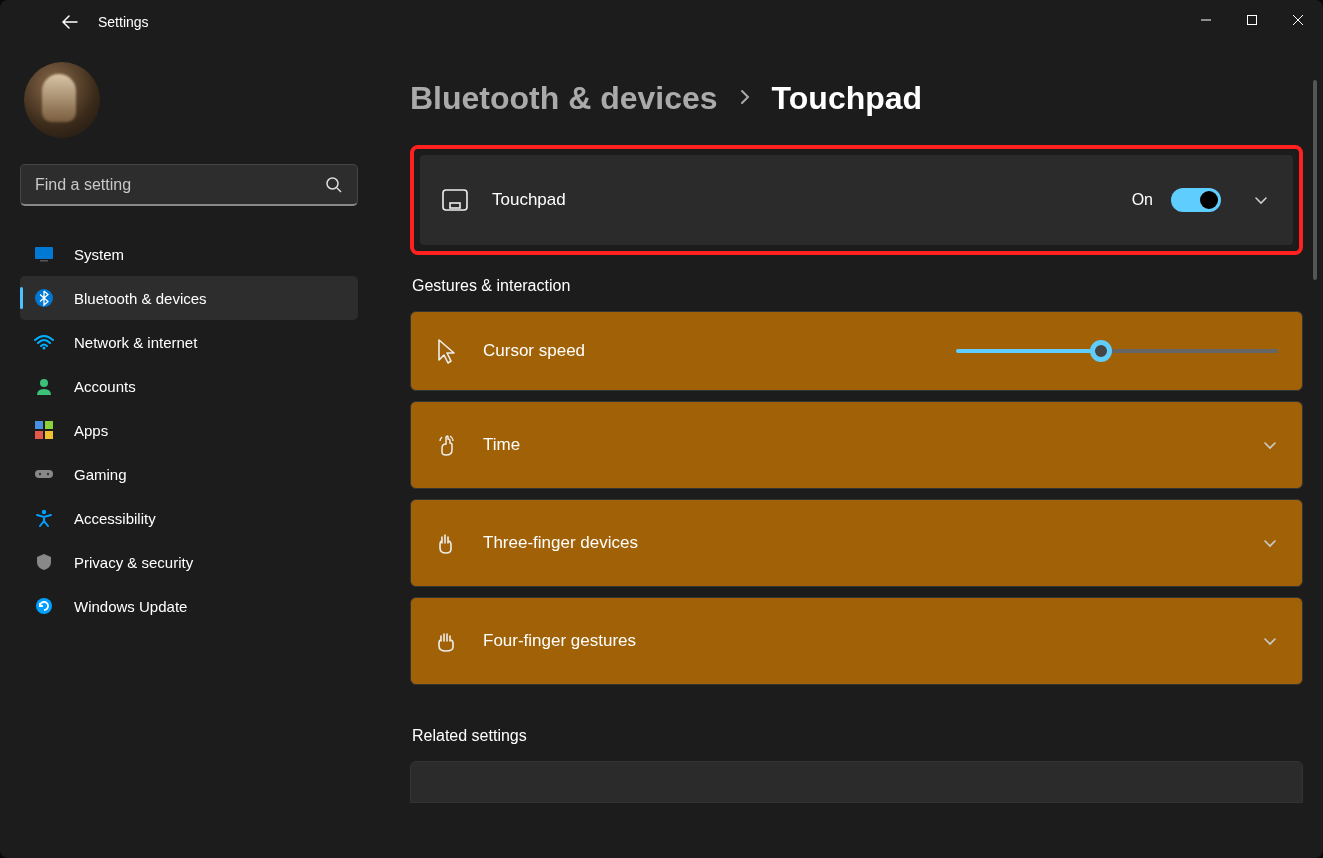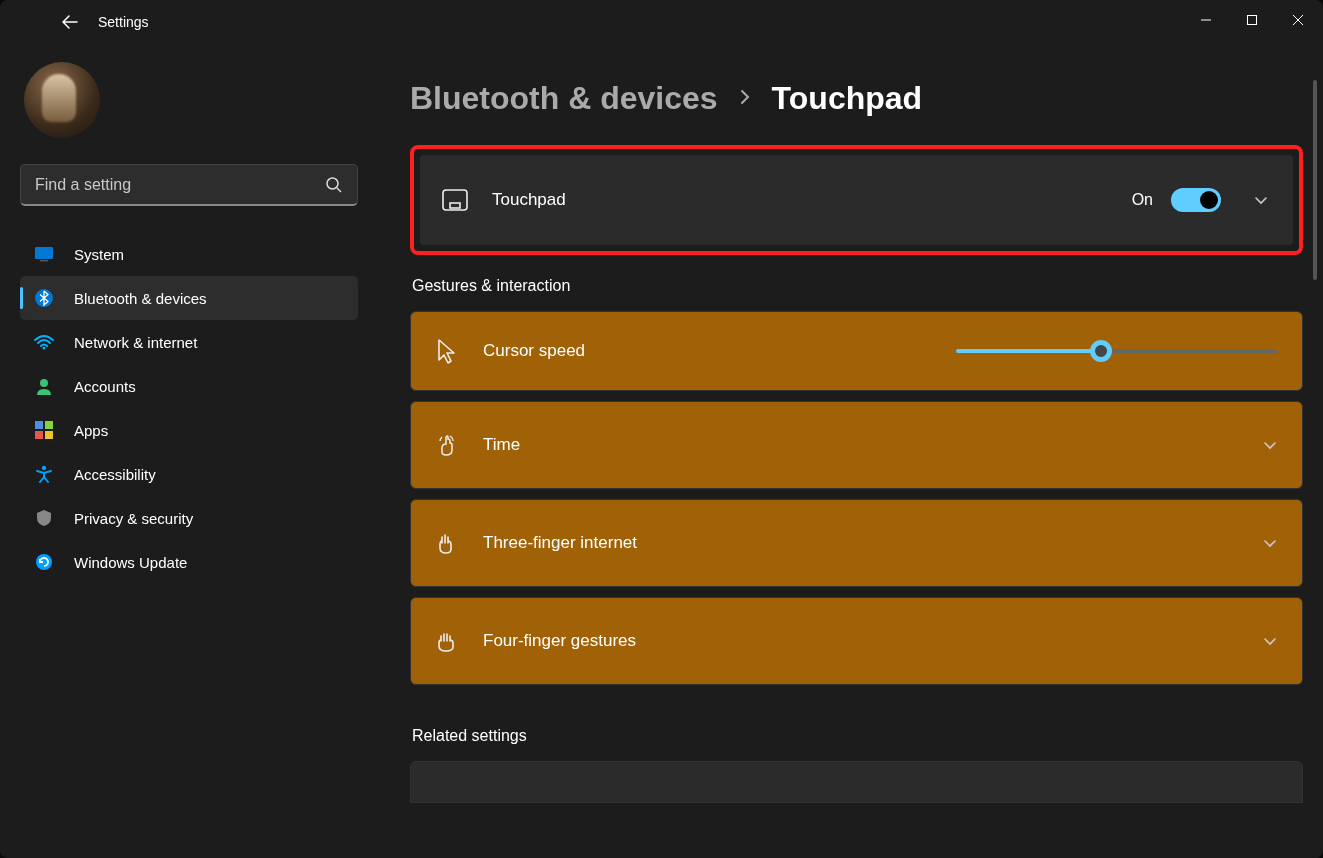--- a/index.html
+++ b/index.html
@@ -135,20 +135,30 @@
                 <rect x="0" y="0" width="8" height="8" fill="#4a90e2"></rect>
                 <rect x="10" y="0" width="8" height="8" fill="#8ad23a"></rect>
                 <rect x="0" y="10" width="8" height="8" fill="#e2584a"></rect>
                 <rect x="10" y="10" width="8" height="8" fill="#f0c030"></rect>
               </svg>
             </span>
           <span>Apps</span>
         </div>
         <div class="nav-item">
           <span class="nav-icon">
+              <svg width="20" height="14" viewBox="0 0 20 14">
+                <rect x="1" y="3" width="18" height="8" rx="4" fill="#888"></rect>
+                <circle cx="6" cy="7" r="1.2" fill="#333"></circle>
+                <circle cx="14" cy="7" r="1.2" fill="#333"></circle>
+              </svg>
+            </span>
+          <span>Gaming</span>
+        </div>
+        <div class="nav-item">
+          <span class="nav-icon">
               <svg width="18" height="18" viewBox="0 0 18 18">
                 <circle cx="9" cy="3" r="2.2" fill="#00a0ff"></circle>
                 <path d="M2 6 L9 8 L16 6 M9 8 V12 M9 12 L5 17 M9 12 L13 17" stroke="#00a0ff" stroke-width="2" fill="none" stroke-linecap="round"></path>
               </svg>
             </span>
           <span>Accessibility</span>
         </div>
         <div class="nav-item">
           <span class="nav-icon">
               <svg width="16" height="18" viewBox="0 0 16 18">
@@ -237,21 +247,21 @@
           </span>
       </div>
 
 
       <div class="card">
         <span class="card-icon">
           <svg width="24" height="24" viewBox="0 0 24 24">
               <path d="M8 6 V12 M11 4 V12 M14 6 V12 M6 14 Q6 10 8 10 M14 10 Q17 10 17 14 V18 Q17 22 12 22 Q6 22 6 17 V14" stroke="#eee" stroke-width="1.6" fill="none" stroke-linecap="round"></path>
             </svg>
         </span>
-        <span class="card-label">Three-finger internet</span>
+        <span class="card-label">Three-finger devices</span>
         <div class="card-spacer"></div>
         <span class="chevron">
             <svg width="16" height="16" viewBox="0 0 16 16">
               <path d="M3 6 L8 11 L13 6" stroke="#ccc" stroke-width="1.6" fill="none" stroke-linecap="round"></path>
             </svg>
           </span>
       </div>
 
       <div class="card">
         <span class="card-icon">

